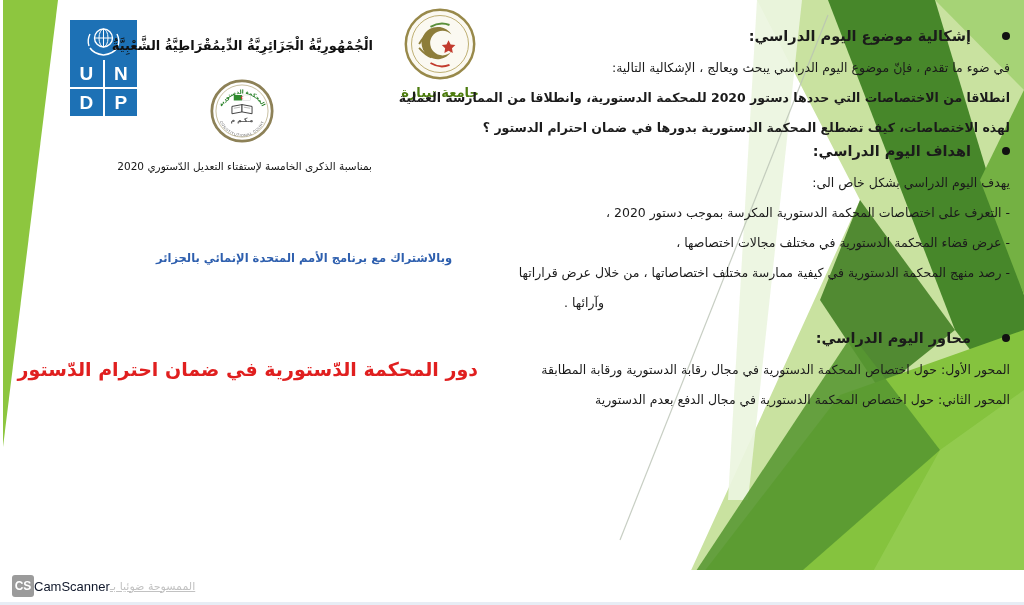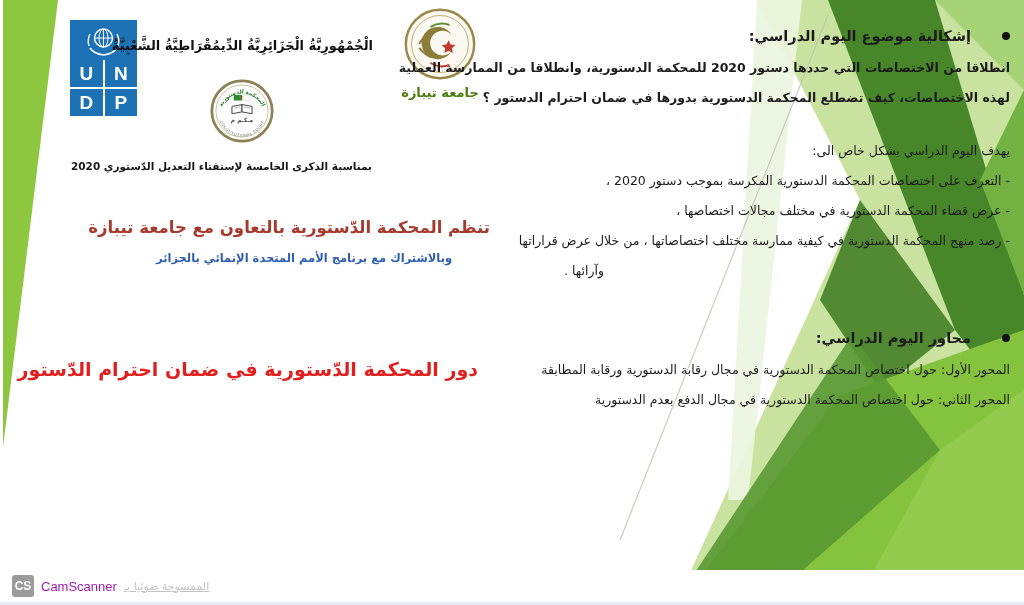--- a/index.html
+++ b/index.html
@@ -14,21 +14,21 @@
   #undp-grid{left:0;top:40px;width:67px;height:56px;display:grid;
              grid-template-columns:1fr 1fr;grid-template-rows:1fr 1fr;gap:2px;}
   #undp-grid .cell{display:flex;align-items:center;justify-content:center;
              color:#fff;font-weight:bold;font-size:19px;background:#1d71b5;}
   #undp-grid{background:#ffffff;}
 
   #republic-title{left:133px;top:38px;width:240px;text-align:center;direction:rtl;
       font-size:13px;font-weight:bold;color:#111;white-space:nowrap;}
   #court-seal{left:210px;top:79px;width:64px;height:64px;}
   #occasion-line{left:132px;top:160px;width:240px;text-align:left;direction:rtl;
-      font-size:10.5px;font-weight:bold;color:#161616;white-space:nowrap;}
+      font-size:10.5px;font-weight:normal;color:#161616;white-space:nowrap;}
   #organizer-line{left:110px;top:218px;width:380px;text-align:center;direction:rtl;
       font-size:16.5px;font-weight:bold;color:#a73a2d;white-space:nowrap;}
   #partnership-line{left:156px;top:251px;width:300px;text-align:left;direction:rtl;
       font-size:11.5px;font-weight:bold;color:#2e5fae;white-space:nowrap;}
   #event-type-line{left:60px;top:313px;width:355px;text-align:center;direction:rtl;
       font-size:13.5px;font-weight:bold;color:#111;}
   #event-title{left:78px;top:358px;width:400px;text-align:center;direction:rtl;
       font-size:19px;font-weight:bold;color:#e01f1f;white-space:nowrap;}
   #date-line{left:128px;top:487px;width:300px;text-align:center;direction:rtl;
       font-size:15px;font-weight:bold;color:#6f3fa5;}
@@ -47,24 +47,24 @@
   .bullet-dot{width:8px;height:8px;border-radius:50%;background:#111;flex:0 0 auto;}
   .r-line{font-size:12.5px;line-height:1.2;margin-bottom:15px;white-space:nowrap;}
   .r-line.b{font-weight:bold;}
   .r-line.wrapline{text-align:left;padding-left:6px;white-space:normal;}
   #section-1{top:28px;}
   #section-2{top:143px;}
   #section-3{top:330px;}
 
   
   #scanbar{left:0;top:570px;width:1024px;height:35px;background:#ffffff;}
-  #scanrow{left:12px;top:575px;display:flex;align-items:center;gap:7px;}
+  #scanrow{left:12px;top:575px;display:flex;align-items:center;}
   #cs-icon{width:22px;height:22px;border-radius:3px;background:#9b9b9b;color:#fff;
       display:flex;align-items:center;justify-content:center;font-size:12px;font-weight:bold;}
-  #cs-brand{color:#a21caf;font-size:13px;}
+  #cs-brand{color:#0f172a;font-size:13px;}
   #cs-note{color:#c2c2c2;font-size:11px;direction:rtl;text-decoration:underline;}
   #bottom-edge{left:0;top:602px;width:1024px;height:3px;background:#e7edf5;}
 </style>
 </head>
 <body>
 
 <div id="page">
 
   <svg class="abs" style="left:0;top:0" width="1024" height="605" viewBox="0 0 1024 605">
 
@@ -123,21 +123,20 @@
       <line x1="26" y1="32" x2="33" y2="30.8" stroke="#666666" stroke-width="0.5"></line>
       <line x1="37" y1="30.8" x2="44" y2="32" stroke="#666666" stroke-width="0.5"></line>
     </g>
     <text x="35" y="47" font-size="6.5" fill="#444444" font-weight="bold" text-anchor="middle">مـكـم م</text>
     <text font-size="4" fill="#555555" letter-spacing="0.6" text-anchor="middle" font-family="Liberation Sans, sans-serif">
       <textPath href="#sealBotArc" startOffset="50%">CONSTITUTIONAL COURT</textPath>
     </text>
   </svg>
 
   <div class="abs" id="occasion-line">بمناسبة الذكرى الخامسة لإستفتاء التعديل الدّستوري 2020</div>
-  <div class="abs" id="organizer-line">تنظم المحكمة الدّستورية بالتعاون مع جامعة تيبازة</div>
   <div class="abs" id="partnership-line">وبالاشتراك مع برنامج الأمم المتحدة الإنمائي بالجزائر</div>
   <div class="abs" id="event-title">دور المحكمة الدّستورية في ضمان احترام الدّستور</div>
 
   <div class="abs" id="univ-block">
     <svg id="univ-emblem" viewBox="0 0 80 80">
       <circle cx="40" cy="40" r="36" fill="#fbf9f1" stroke="#98894a" stroke-width="2.6"></circle>
       <circle cx="40" cy="40" r="30" fill="none" stroke="#b4a25d" stroke-width="0.9"></circle>
       <path d="M52,48 A17,17 0 1 1 52,30 A13,13 0 1 0 52,48 Z" fill="#8d7d3a"></path>
       <path d="M49,36 l2.2,4.5 5,.6 -3.6,3.4 .9,4.9 -4.5,-2.4 -4.4,2.4 .8,-4.9 -3.5,-3.4 4.9,-.6 Z" fill="#c23b2e"></path>
       <path d="M18,40 q6,-10 12,-13 M18,44 q7,8 13,10" fill="none" stroke="#8d7d3a" stroke-width="2"></path>
@@ -145,25 +144,30 @@
       <path d="M30,60 q10,6 20,2" fill="none" stroke="#c23b2e" stroke-width="2"></path>
     </svg>
     <div id="univ-name">جامعة تيبازة</div>
   </div>
 
   <div class="abs r-section" id="section-1">
     <div class="r-header">
       <span class="bullet-dot"></span>
       <span>إشكالية موضوع اليوم الدراسي:</span>
     </div>
+    <div class="r-line">في ضوء ما تقدم ، فإنّ موضوع اليوم الدراسي يبحث ويعالج ، الإشكالية التالية:</div>
     <div class="r-line b">انطلاقا من الاختصاصات التي حددها دستور 2020 للمحكمة الدستورية، وانطلاقا من الممارسة العملية</div>
     <div class="r-line b">لهذه الاختصاصات، كيف تضطلع المحكمة الدستورية بدورها في ضمان احترام الدستور ؟</div>
   </div>
 
   <div class="abs r-section" id="section-2">
+    <div class="r-header">
+      <span class="bullet-dot"></span>
+      <span>اهداف اليوم الدراسي:</span>
+    </div>
     <div class="r-line">يهدف اليوم الدراسي بشكل خاص الى:</div>
     <div class="r-line">- التعرف على اختصاصات المحكمة الدستورية المكرسة بموجب دستور 2020 ،</div>
     <div class="r-line">- عرض قضاء المحكمة الدستورية في مختلف مجالات اختصاصها ،</div>
     <div class="r-line">- رصد منهج المحكمة الدستورية في كيفية ممارسة مختلف اختصاصاتها ، من خلال عرض قراراتها</div>
     <div class="r-line wrapline">وآرائها .</div>
   </div>
 
   <div class="abs r-section" id="section-3">
     <div class="r-header">
       <span class="bullet-dot"></span>

